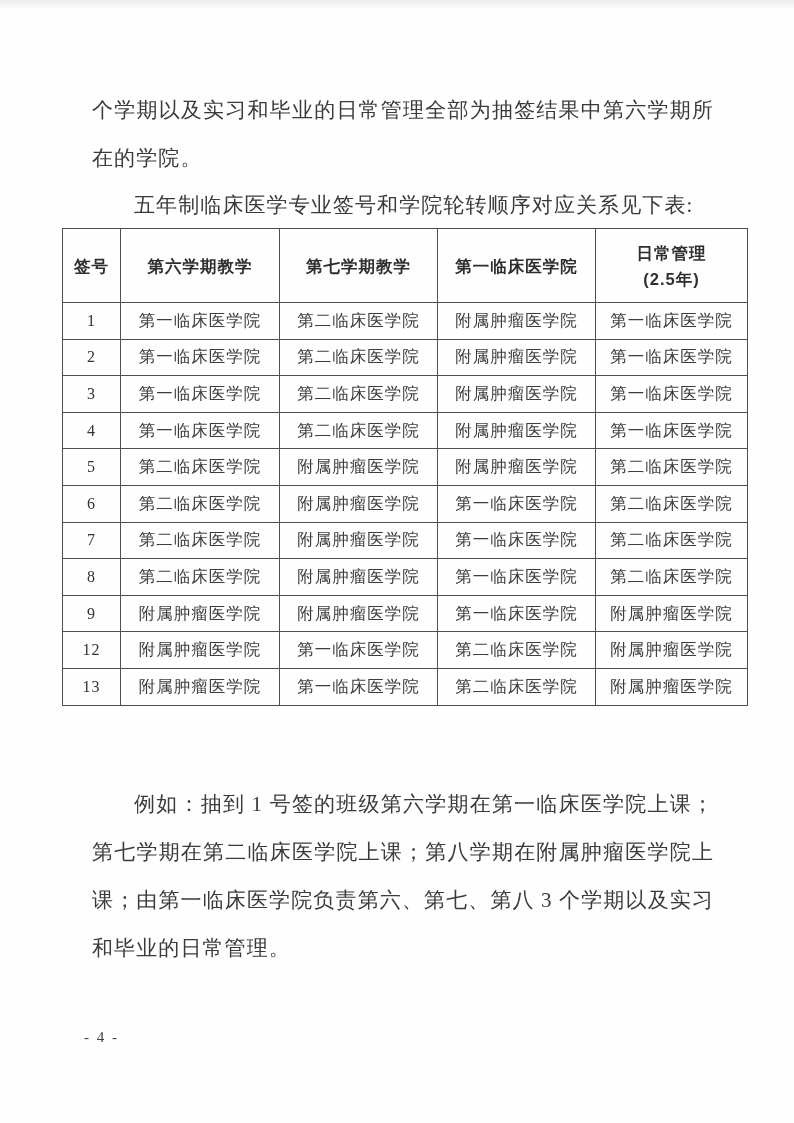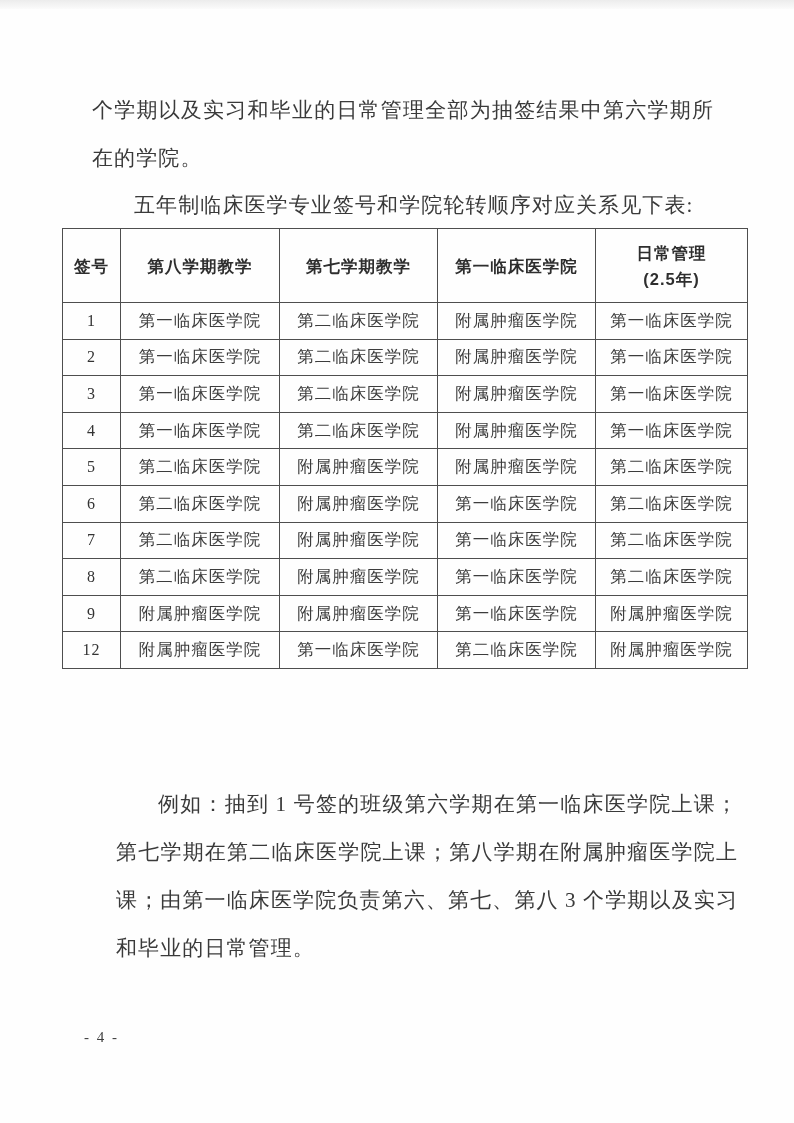--- a/index.html
+++ b/index.html
@@ -62,21 +62,20 @@
     color: #3c3c3c;
     letter-spacing: 1px;
   }
   .rotation-table td.no-cell {
     font-size: 16px;
     color: #333;
   }
   .example {
     position: absolute; top: 780px; left: 92px; width: 622px;
     text-indent: 2em;
-    margin-left: 24px;
   }
   .page-number {
     position: absolute; left: 84px; top: 1029px;
     font-size: 15px;
     color: #3f3f3f;
     letter-spacing: 2px;
   }
 </style>
 </head>
 <body>
@@ -95,21 +94,21 @@
       <col style="width:158px">
       <col style="width:158px">
       <col style="width:152px">
     </colgroup>
     <thead>
         <tr>
           <th>
             <div>签号</div>
           </th>
           <th>
-            <div>第八学期教学</div>
+            <div>第六学期教学</div>
           </th>
           <th>
             <div>第七学期教学</div>
           </th>
           <th>
             <div>第一临床医学院</div>
           </th>
           <th>
             <div>日常管理</div>
             <div>(2.5年)</div>
@@ -180,19 +179,26 @@
           <td>第一临床医学院</td>
           <td>附属肿瘤医学院</td>
         </tr>
         <tr>
           <td class="no-cell">12</td>
           <td>附属肿瘤医学院</td>
           <td>第一临床医学院</td>
           <td>第二临床医学院</td>
           <td>附属肿瘤医学院</td>
         </tr>
+        <tr>
+          <td class="no-cell">13</td>
+          <td>附属肿瘤医学院</td>
+          <td>第一临床医学院</td>
+          <td>第二临床医学院</td>
+          <td>附属肿瘤医学院</td>
+        </tr>
       </tbody>
   </table>
 
   <p class="body-text example">例如：抽到 1 号签的班级第六学期在第一临床医学院上课；第七学期在第二临床医学院上课；第八学期在附属肿瘤医学院上课；由第一临床医学院负责第六、第七、第八 3 个学期以及实习和毕业的日常管理。</p>
 
   <div class="page-number">- 4 -</div>
 </div>
 
 </body></html>

